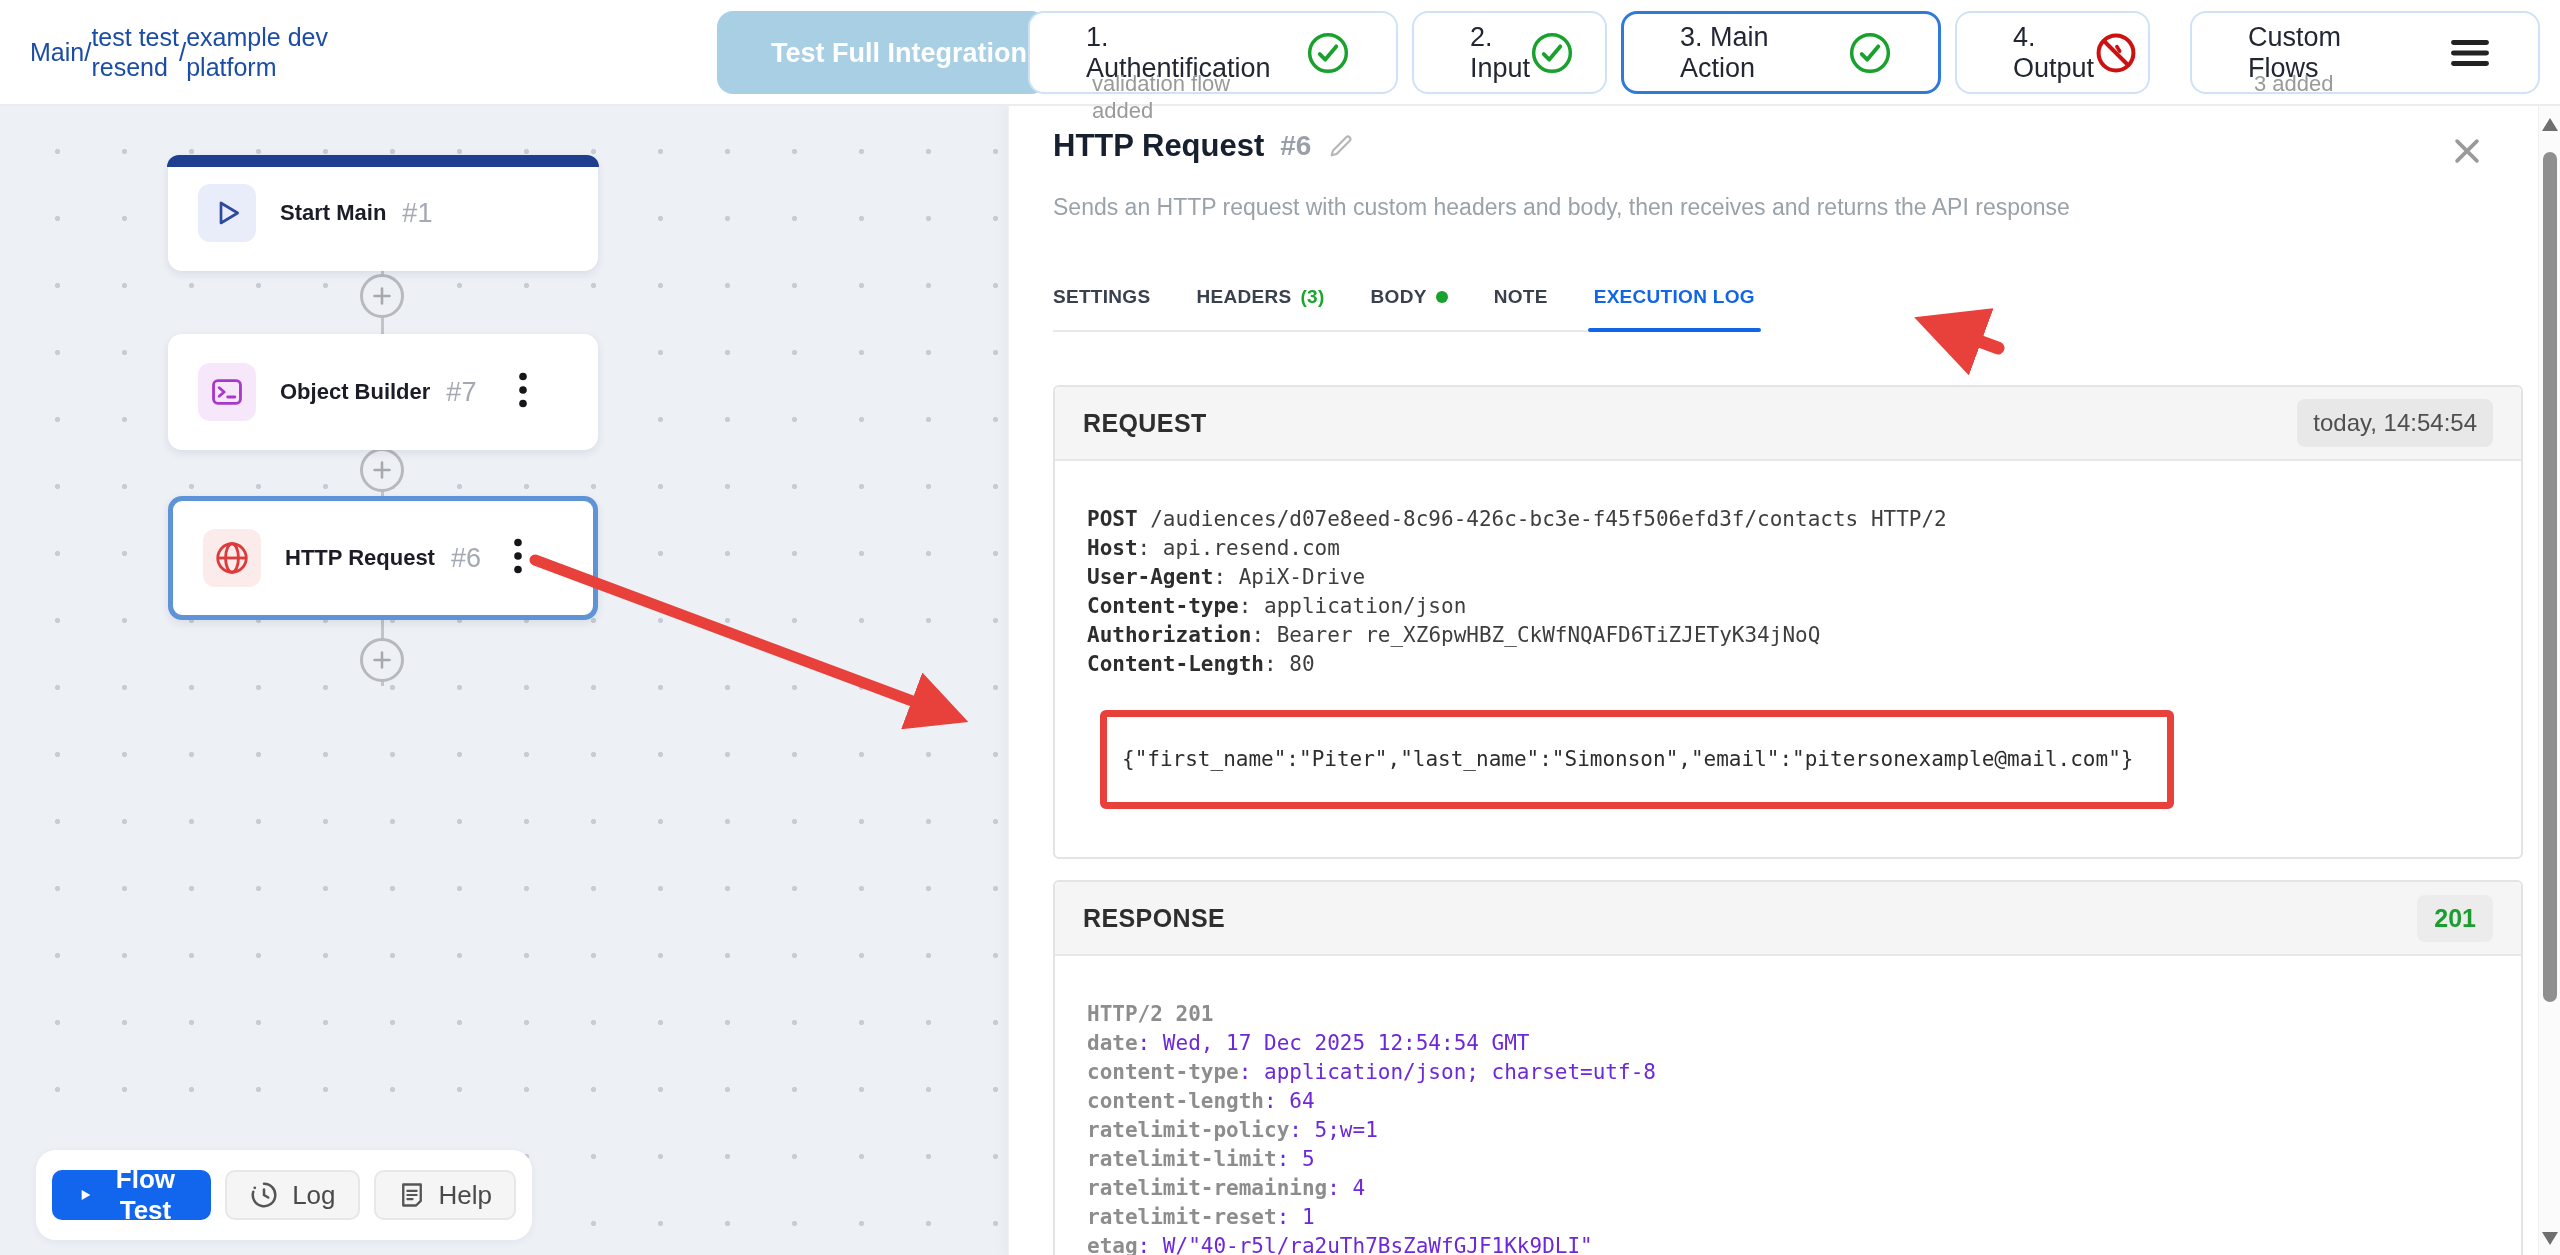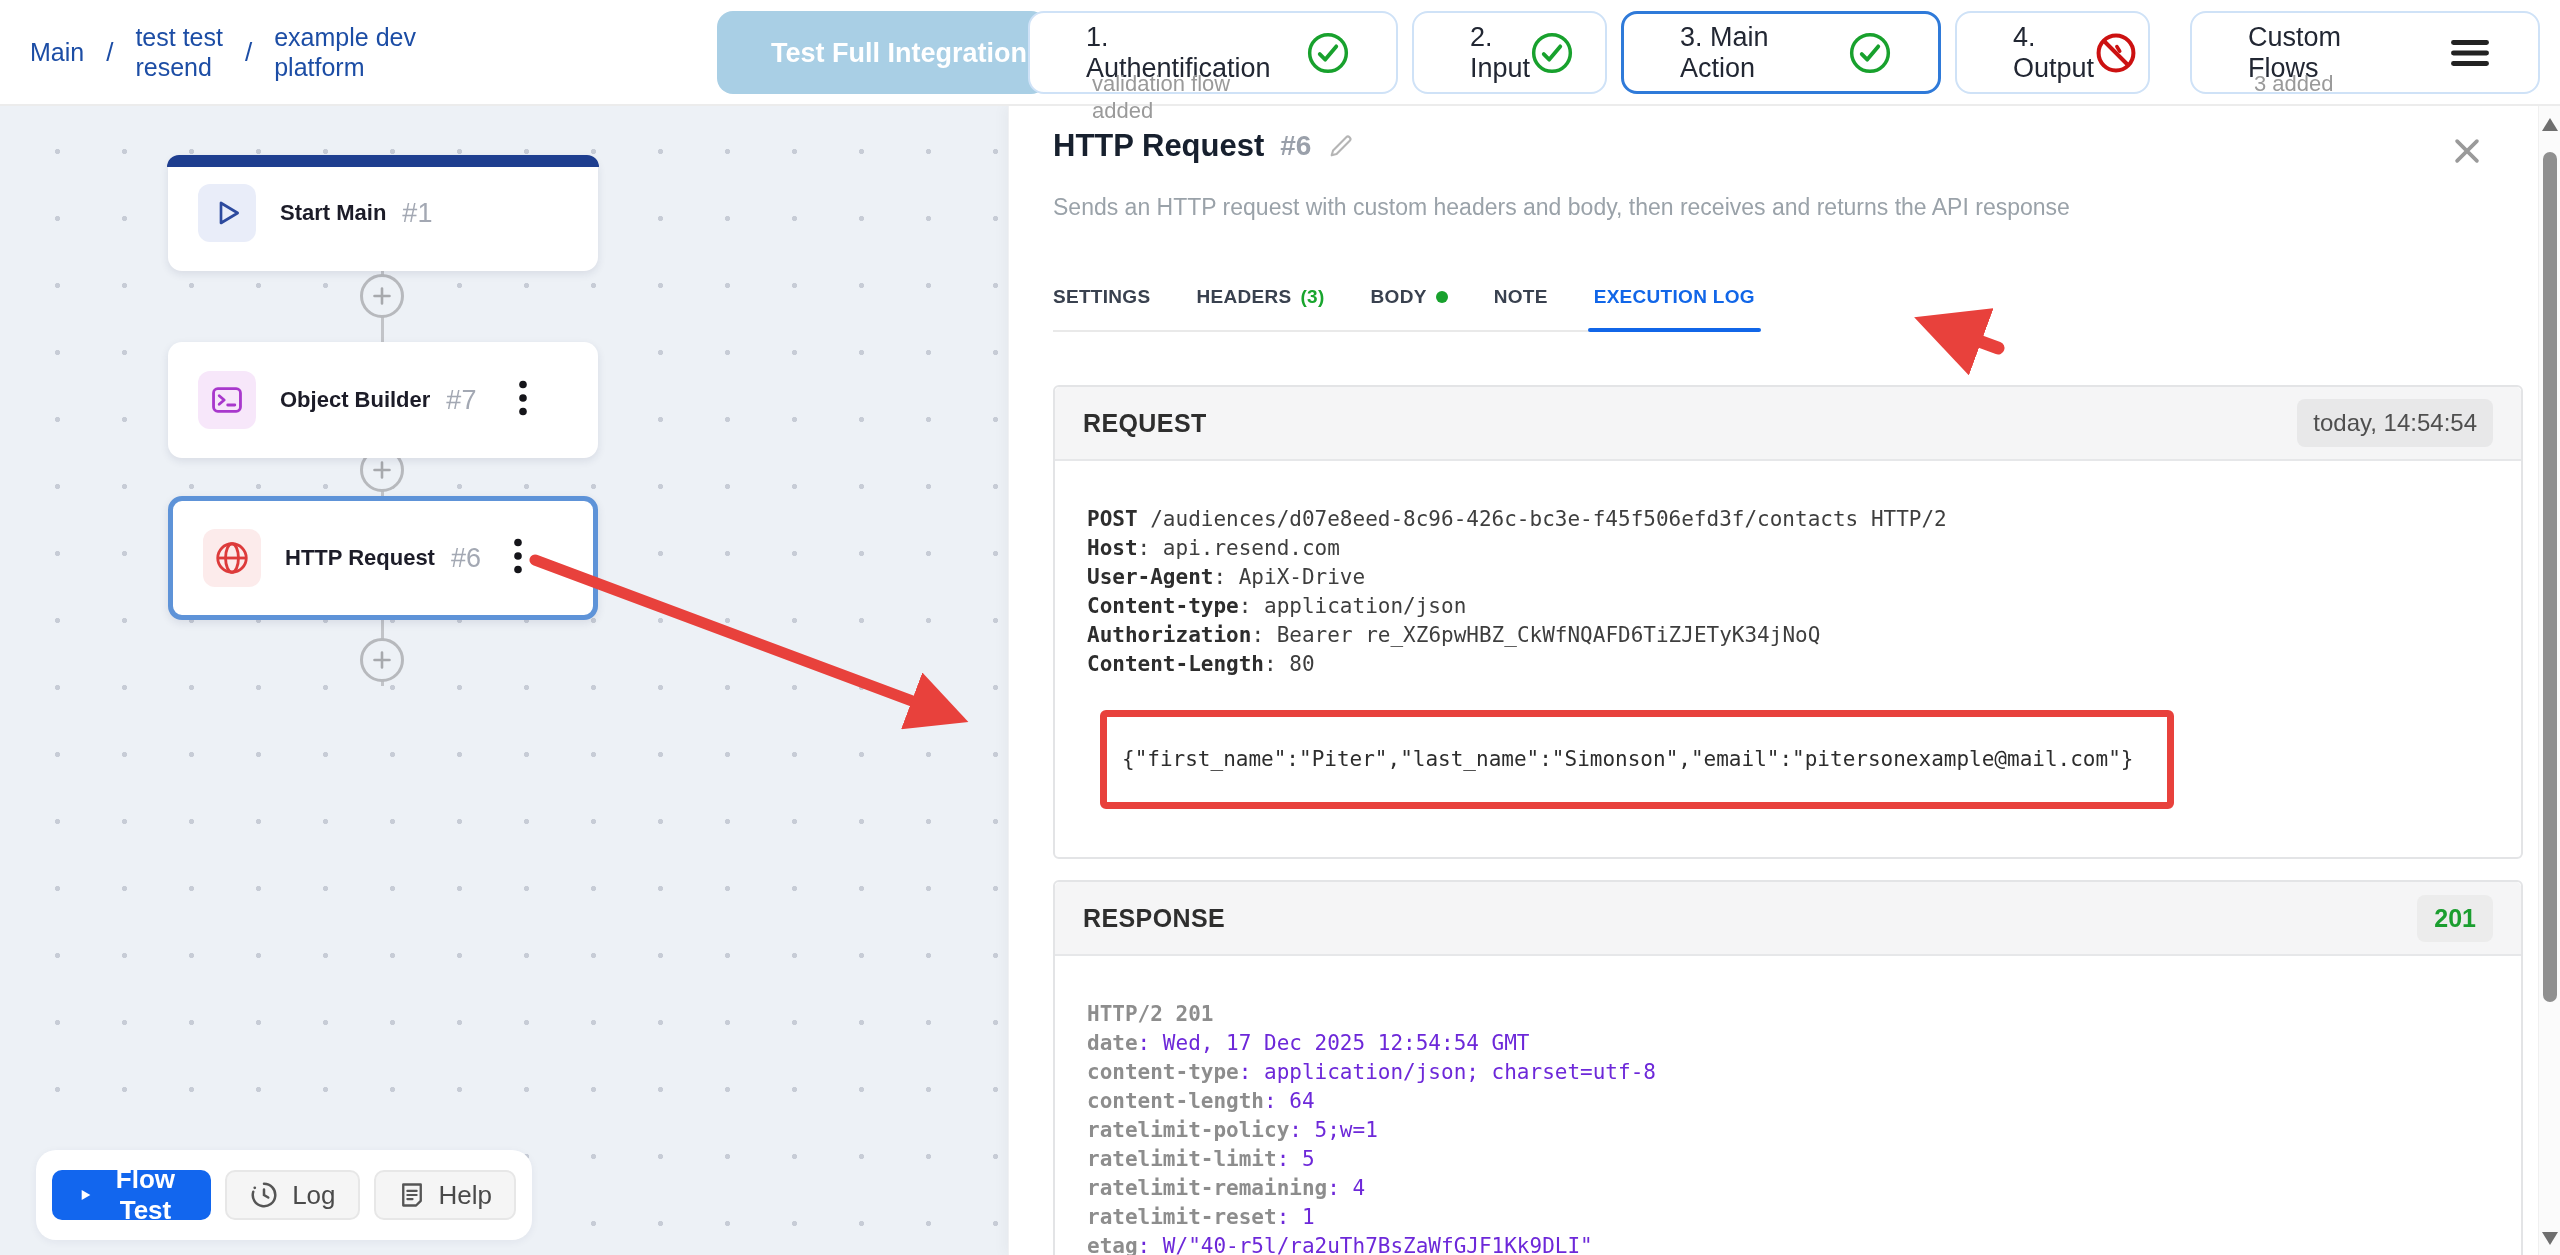--- a/index.html
+++ b/index.html
@@ -3,21 +3,21 @@
 <meta charset="utf-8">
 <style>
   * { margin:0; padding:0; box-sizing:border-box; }
   html,body { width:2560px; height:1255px; overflow:hidden; background:#fff;
     font-family:"Liberation Sans", sans-serif; }
   .stage { position:relative; width:2560px; height:1255px; overflow:hidden; }
 
   
   .topbar { position:absolute; left:0; top:0; width:2560px; height:106px; background:#fff;
     border-bottom:2px solid #ececec; z-index:10; }
-  .breadcrumb { position:absolute; left:30px; top:0; height:104px; display:flex; align-items:center; gap:22px; }
+  .breadcrumb { position:absolute; left:30px; top:0; height:104px; display:flex; align-items:center; }
   .crumb { font-size:25px; line-height:30px; color:#1c4da5; white-space:pre-line; cursor:pointer; }
   .crumb-sep { font-size:26px; color:#1c4da5; }
   .test-btn { position:absolute; left:717px; top:11px; width:330px; height:83px; background:#a9cfe5;
     border:none; border-radius:16px; color:#fff; font-weight:700; font-size:27px; line-height:32px;
     text-align:left; padding-left:54px; cursor:pointer; font-family:inherit; }
   .steps { position:absolute; left:1028px; top:11px; display:flex; gap:14px; }
   .step { position:relative; height:83px; border:2px solid #cfe2f7; border-radius:16px; background:#fff;
     display:flex; align-items:center; justify-content:space-between; padding:0 46px 0 56px; cursor:pointer; }
   .step:nth-child(1){ width:370px; }
   .step:nth-child(2){ width:195px; }
@@ -39,21 +39,21 @@
     background-image:radial-gradient(#c7ccd6 2.4px, transparent 2.9px);
     background-size:67px 67px; background-position:24px 12px; }
   .flow-line { position:absolute; left:381px; top:55px; width:3px; height:525px; background:#c2c4c8; }
   .plus { position:absolute; left:360px; width:44px; height:44px; border:3px solid #b7b9bd;
     border-radius:50%; background:#edf1f6; display:flex; align-items:center; justify-content:center; cursor:pointer; }
   .plus svg { width:24px; height:24px; }
   .plus-1 { top:168px; } .plus-2 { top:342px; } .plus-3 { top:532px; }
   .node { position:absolute; left:168px; width:430px; height:116px; background:#fff; border-radius:14px;
     box-shadow:0 3px 8px rgba(30,40,80,.10); display:flex; align-items:center; gap:24px;
     padding:0 30px; cursor:pointer; overflow:visible; }
-  .node-0 { top:49px; } .node-1 { top:236px; }
+  .node-0 { top:49px; } .node-1 { top:228px; }
   .node-2 { top:390px; height:124px; border:5px solid #5e93d8; }
   .node-accent { display:none; position:absolute; top:0; left:-1px; right:-1px; height:12px;
     background:#1e3e8f; border-radius:14px 14px 0 0; }
   .node.accent .node-accent { display:block; }
   .node-ic { width:58px; height:58px; border-radius:12px; display:flex; align-items:center;
     justify-content:center; flex:none; }
   .node-ic svg { display:none; }
   .type-play .node-ic { background:#e9edf9; } .type-play .ic-play-svg { display:block; }
   .type-terminal .node-ic { background:#f7e7fa; } .type-terminal .ic-terminal-svg { display:block; }
   .type-globe .node-ic { background:#fcebeb; } .type-globe .ic-globe-svg { display:block; }

